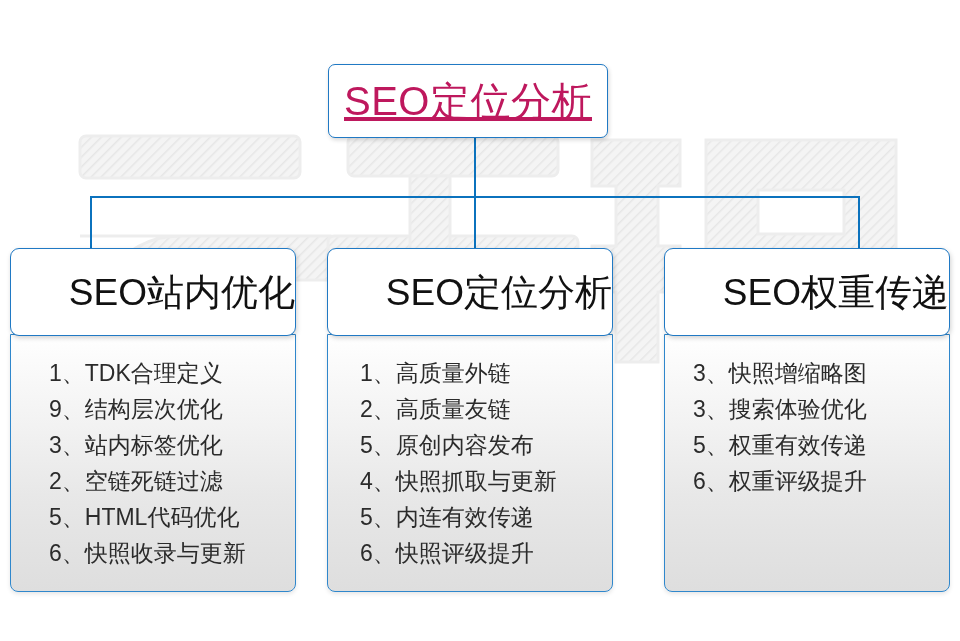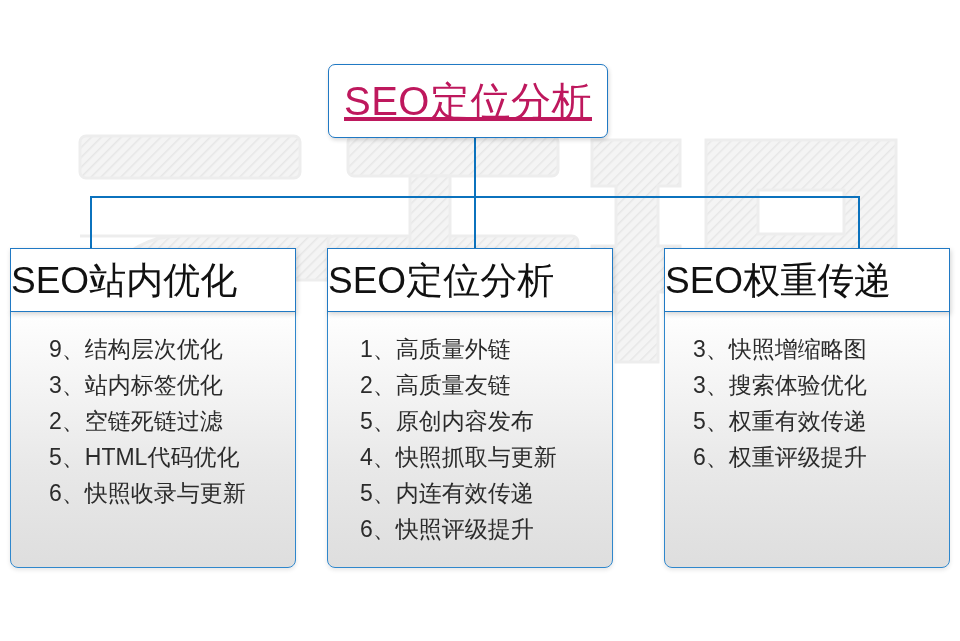--- a/index.html
+++ b/index.html
@@ -79,27 +79,27 @@
     top: 248px;
     width: 286px;
     z-index: 2;
   }
   #col-0 { left: 10px; }
   #col-1 { left: 327px; }
   #col-2 { left: 664px; }
 
   .col-header {
     box-sizing: border-box;
-    height: 64px;
+    height: 88px;
     border: 1.6px solid #2079c4;
-    border-radius: 0;
+    border-radius: 9px;
     background: #ffffff;
     display: flex;
     align-items: center;
-    justify-content: flex-start;
+    justify-content: flex-end;
     position: relative;
     z-index: 4;
     box-shadow: 1px 2px 5px rgba(0,0,0,0.18);
   }
   .col-header .txt {
     font-size: 37px;
     color: #111111;
     line-height: 1;
     white-space: nowrap;
   }
@@ -185,20 +185,21 @@
   <div id="title-box">
     <span class="txt">SEO定位分析</span>
   </div>
 
   <div class="column" id="col-0">
     <div class="col-header">
       <span class="txt">SEO站内优化</span>
     </div>
     <div class="col-body">
       <ol>
+        <li>1、TDK合理定义</li>
         <li>9、结构层次优化</li>
         <li>3、站内标签优化</li>
         <li>2、空链死链过滤</li>
         <li>5、HTML代码优化</li>
         <li>6、快照收录与更新</li>
       </ol>
     </div>
   </div>
 
   <div class="column" id="col-1">

